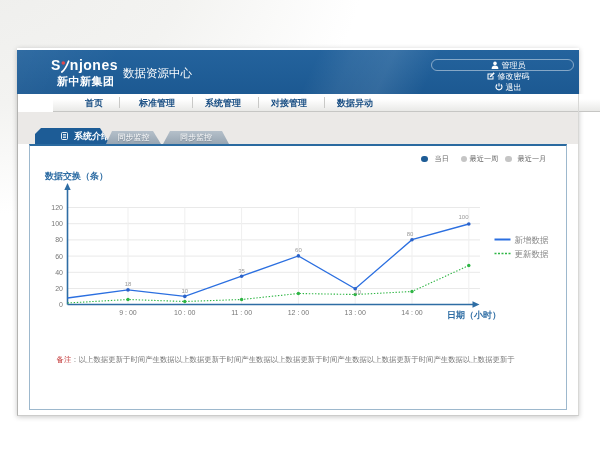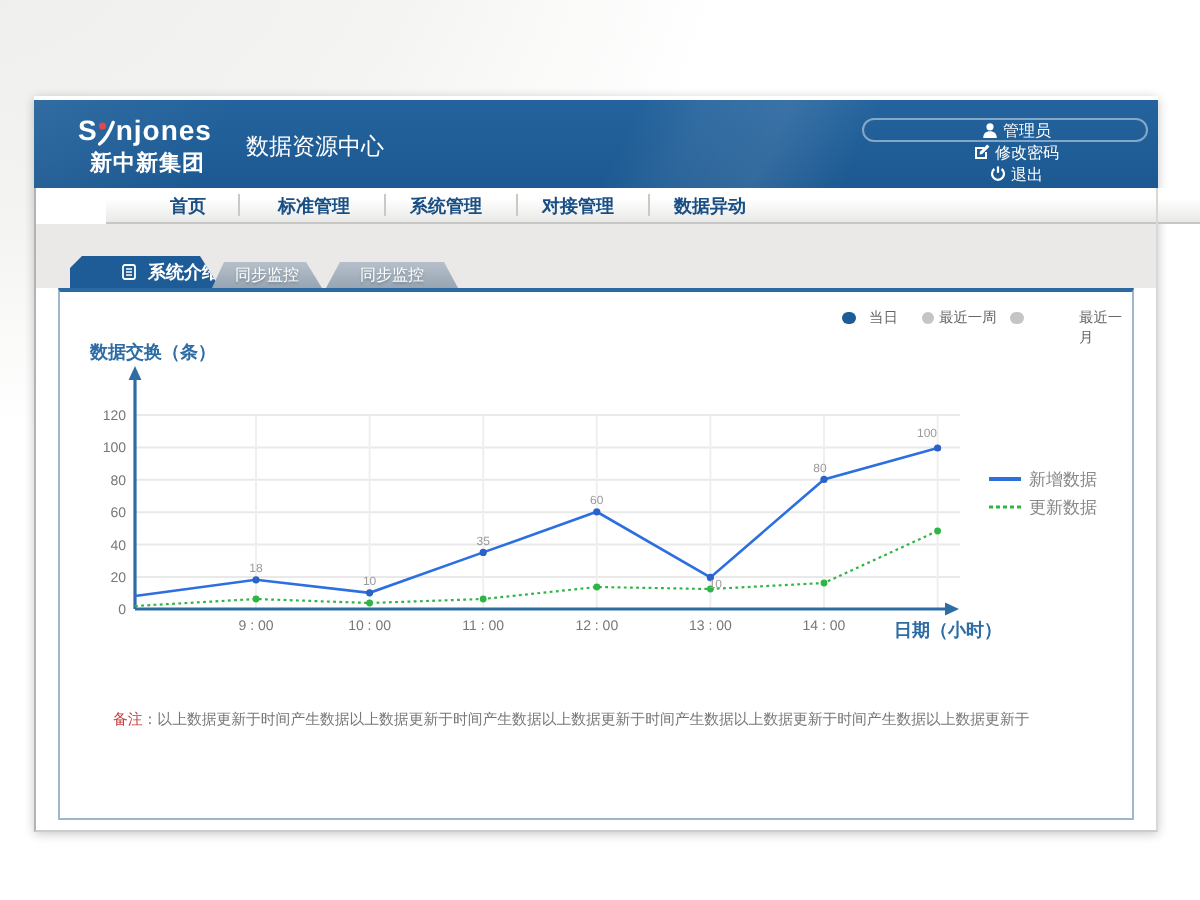--- a/index.html
+++ b/index.html
@@ -13,21 +13,21 @@
   #winline { position:absolute; left:0; top:46px; width:562px; height:322px;
     border-left:1px solid #b3b3b1; border-right:1px solid #d8d8d6;
     border-bottom:1px solid #cccccb; pointer-events:none; z-index:9; }
   
   #hdr { position:absolute; left:0; top:2px; width:562px; height:44px;
     background:
       linear-gradient(115deg, rgba(255,255,255,0) 52%, rgba(255,255,255,0.07) 58%,
         rgba(255,255,255,0.10) 65%, rgba(255,255,255,0) 73%),
       linear-gradient(115deg, rgba(255,255,255,0.06) 0%, rgba(255,255,255,0) 18%),
       linear-gradient(#24639d, #1c5992); }
-  #logo { position:absolute; left:22px; top:7px; color:#fff; }
+  #logo { position:absolute; left:34px; top:7px; color:#fff; }
   #logo .en { font-size:14px; font-weight:bold; letter-spacing:0.5px; }
   #logo .cn { font-size:11px; font-weight:bold; letter-spacing:0.5px;
     margin-left:6px; margin-top:1px; }
   #title { position:absolute; left:106px; top:16px; color:#fff; font-size:11.5px;
     letter-spacing:0px; }
   #userbar { position:absolute; left:414px; top:8.5px; width:143px; height:12.5px;
     border:1px solid rgba(255,255,255,0.45); border-radius:8px;
     display:flex; align-items:center; color:#fff; padding-left:11px;
     font-size:8px;flex-direction:column; }
   #userbar .item { display:flex; align-items:center; white-space:nowrap; }
@@ -120,21 +120,21 @@
     <div class="tab" id="tab2">同步监控</div>
     <div class="tab" id="tab3">同步监控</div>
   </div>
   <div id="panel">
     <div id="radios">
       <span class="rdot on" style="left:391.5px;"></span>
         <span style="left:405px;">当日</span>
       <span class="rdot" style="left:431px;"></span>
         <span style="left:440px;">最近一周</span>
       <span class="rdot" style="left:475.5px;"></span>
-        <span style="left:510px;">最近一月</span>
+        <span style="left:488px;">最近一月</span>
     </div>
     <svg id="chart" width="536" height="264" viewBox="0 0 536 264" style="position:absolute; left:0; top:0;">
 
       <g stroke="#e9e9e9" stroke-width="1">
         <line x1="37.5" y1="61.5" x2="450" y2="61.5"></line>
         <line x1="37.5" y1="77.7" x2="450" y2="77.7"></line>
         <line x1="37.5" y1="93.9" x2="450" y2="93.9"></line>
         <line x1="37.5" y1="110.1" x2="450" y2="110.1"></line>
         <line x1="37.5" y1="126.3" x2="450" y2="126.3"></line>
         <line x1="37.5" y1="142.5" x2="450" y2="142.5"></line>

